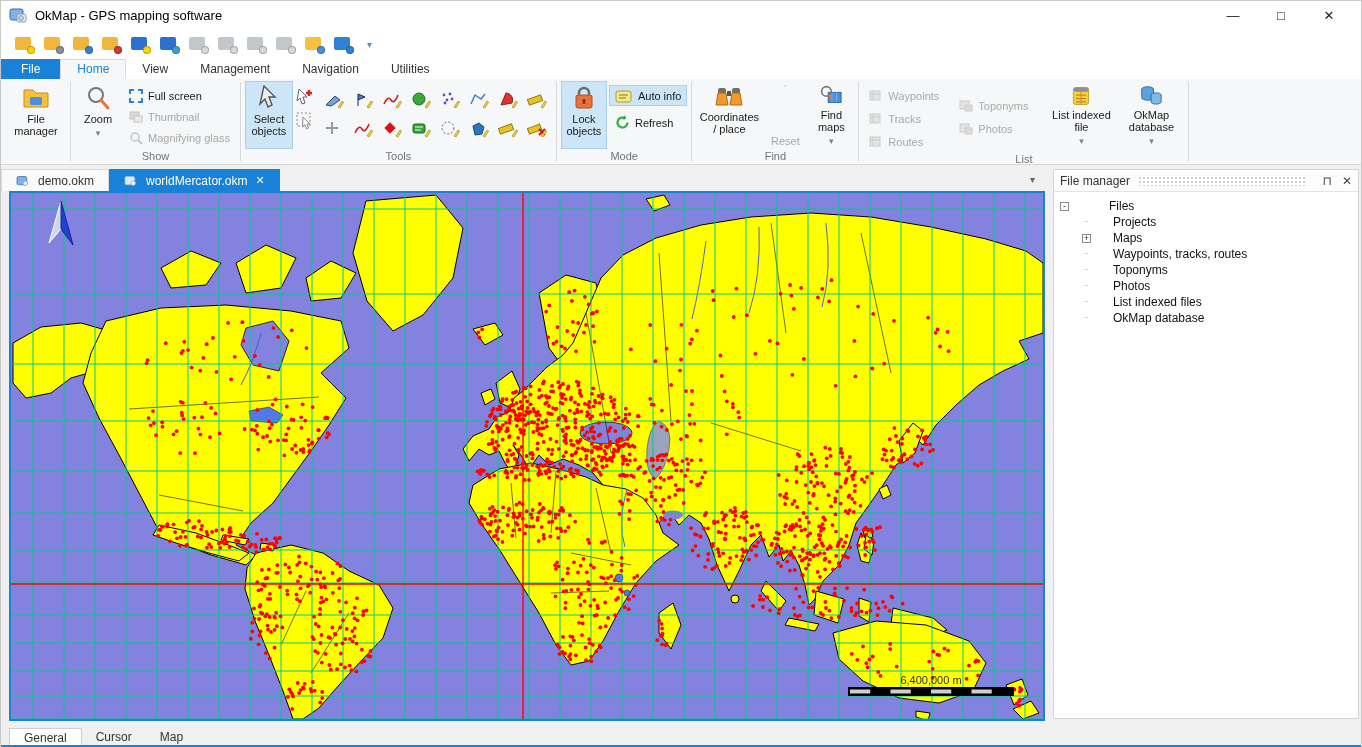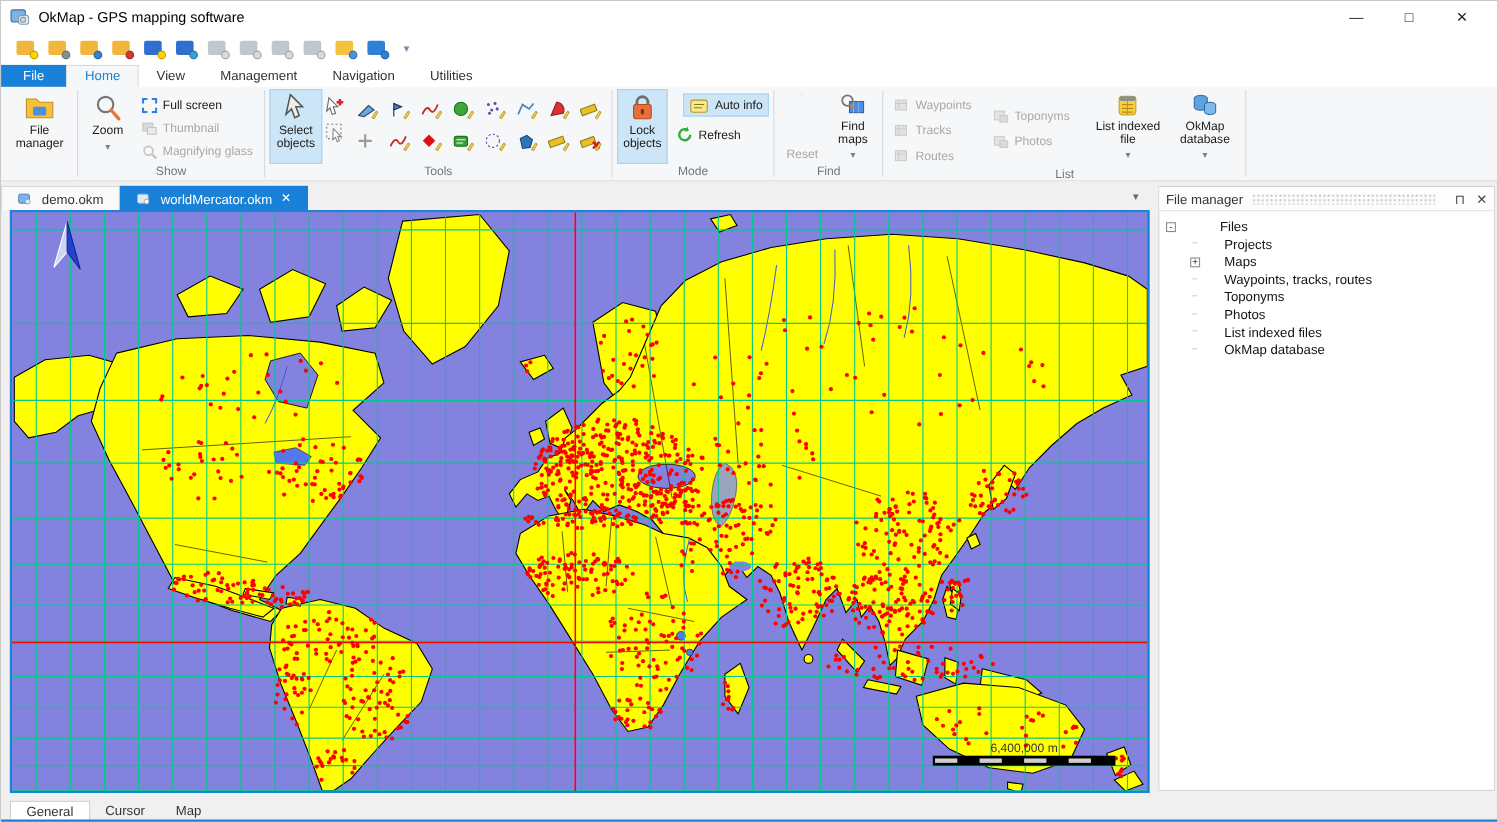--- a/index.html
+++ b/index.html
@@ -35,21 +35,21 @@
   .rgroup{display:flex;flex-direction:column;padding:1px 3px;}
   .rbody{flex:1;display:flex;align-items:flex-start;gap:2px;}
   .rlabel{text-align:center;color:#70757a;font-size:11px;height:14px;line-height:14px;}
   .rsep{width:1px;background:#d9dadb;margin:2px 1px;}
   .bigbtn{display:flex;flex-direction:column;align-items:center;justify-content:flex-start;gap:2px;padding:3px 3px 1px;height:68px;font-size:11px;color:var(--txt);text-align:center;line-height:12px;border:1px solid transparent;}
   .bigbtn.selected{background:var(--sel-bg);border-color:var(--sel-bd);}
   .bigbtn.disabled{color:var(--dis);gap:48px;}
   .bigbtn .blabel{white-space:pre-line;}
   .smallrow{display:flex;align-items:center;gap:5px;height:21px;font-size:11px;color:var(--txt);padding:1px 5px;border:1px solid transparent;}
   .smallrow.disabled{color:var(--dis);}
-  .smallrow.selected{background:var(--sel-bg);border-color:var(--sel-bd);margin-left:12px;}
+  .smallrow.selected{background:var(--sel-bg);border-color:var(--sel-bd);}
   .caret{color:#7d8288;font-size:9px;}
   .toolgrid{display:grid;grid-template-columns:repeat(8,26px);grid-template-rows:26px 26px;gap:3px;margin:6px 2px 0 4px;}
   .toolcell{display:flex;align-items:center;justify-content:center;}
   .minibtns{display:flex;flex-direction:column;gap:4px;margin-top:6px;}
   .colstack{display:flex;flex-direction:column;justify-content:flex-start;margin-top:4px;}
   .dis-ico{opacity:.45;filter:grayscale(1);}
 
   
   .docstrip{position:absolute;left:0;top:164px;width:1048px;height:26px;background:var(--app-bg);display:flex;align-items:flex-end;}
   .doctab{display:flex;align-items:center;gap:8px;height:22px;padding:0 14px;font-size:12px;background:#fafafa;border:1px solid #d9d9d9;border-bottom:none;color:#333;}
@@ -380,20 +380,30 @@
             <span>Refresh</span>
           </div>
         </div>
       </div>
       <div class="rlabel">Mode</div>
     </div>
     <div class="rsep"></div>
 
     <div class="rgroup">
       <div class="rbody">
+        <div class="bigbtn" style="width:66px">
+          <svg width="28" height="24" viewBox="0 0 28 24">
+            <rect x="3" y="3" width="8" height="6" rx="2" fill="#6e6e6e"></rect>
+              <rect x="17" y="3" width="8" height="6" rx="2" fill="#6e6e6e"></rect>
+            <path d="M3 8h8l2 12H1z" fill="#f09a2e" stroke="#b06e14"></path>
+              <path d="M17 8h8l2 12h-12z" fill="#f09a2e" stroke="#b06e14"></path>
+            <rect x="12" y="6" width="4" height="5" fill="#555"></rect>
+          </svg>
+          <span class="blabel">Coordinates / place</span>
+        </div>
         <div class="bigbtn disabled" style="width:42px">
           <svg class="dis-ico" width="26" height="22" viewBox="0 0 28 24">
             <path d="M3 8h8l2 12H1z" fill="#aaa"></path>
               <path d="M17 8h8l2 12h-12z" fill="#aaa"></path>
               <rect x="3" y="3" width="8" height="6" rx="2" fill="#999"></rect>
               <rect x="17" y="3" width="8" height="6" rx="2" fill="#999"></rect>
           </svg>
           <span class="blabel">Reset</span>
         </div>
         <div class="bigbtn" style="width:46px">

